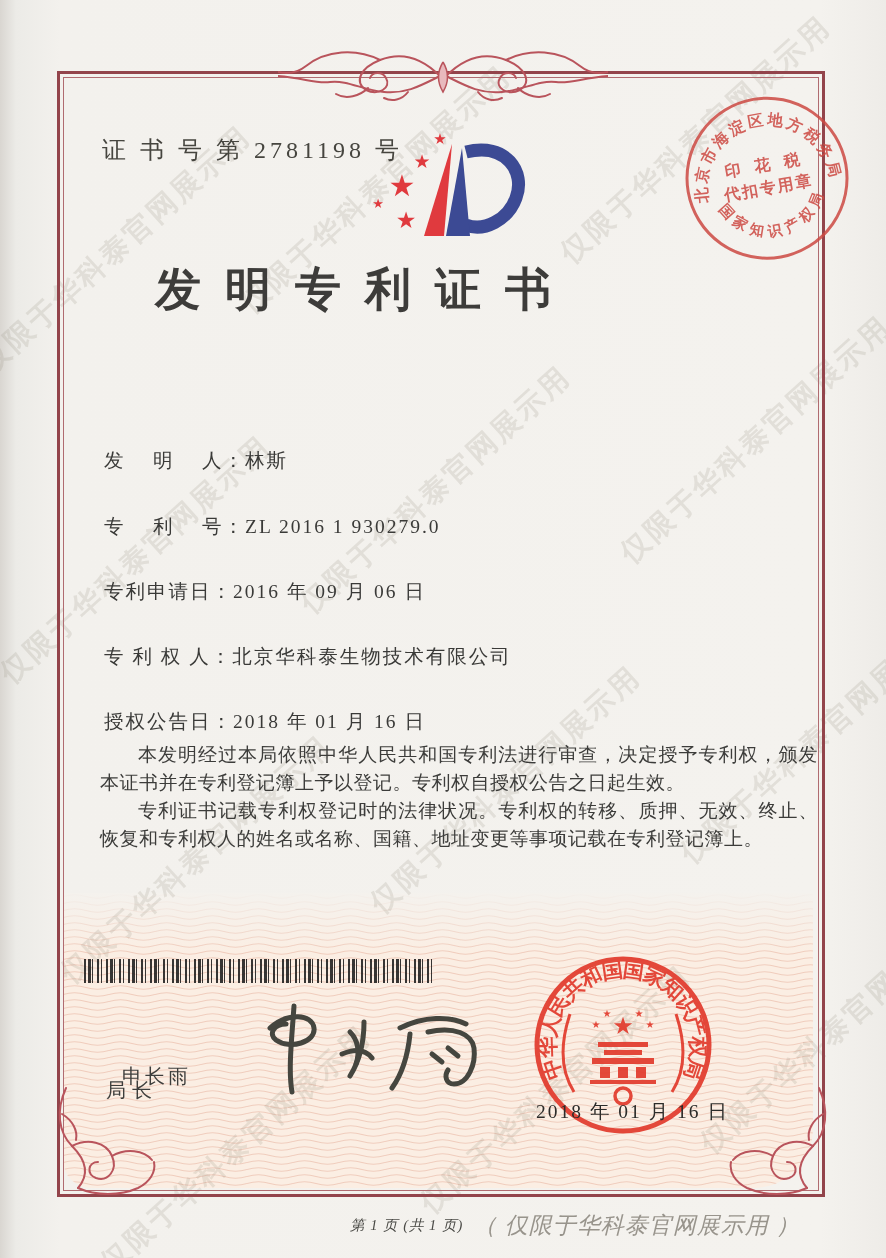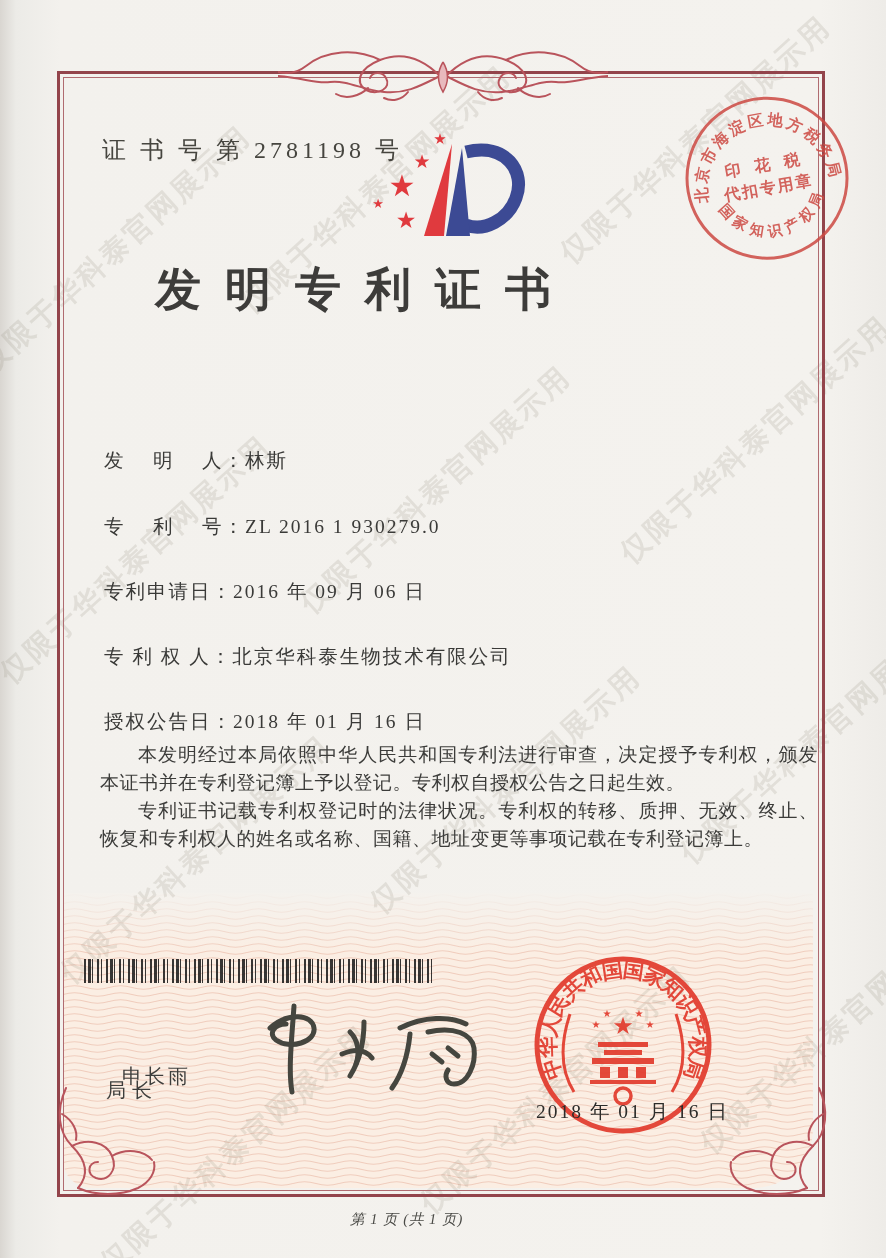--- a/index.html
+++ b/index.html
@@ -270,15 +270,16 @@
       <circle cx="95" cy="146" r="8" fill="none" stroke="#e23a2c" stroke-width="3.5"></circle>
       <path d="M42,64 C32,94 32,120 46,142" stroke="#e23a2c" stroke-width="3" fill="none"></path>
       <path d="M148,64 C158,94 158,120 144,142" stroke="#e23a2c" stroke-width="3" fill="none"></path>
     </g>
   </svg>
 
   <div class="seal-date">2018 年 01 月 16 日</div>
 
   <div class="footer-row">
     <span class="page-info">第 1 页 (共 1 页)</span>
+    <span class="display-note">（ 仅限于华科泰官网展示用 ）</span>
   </div>
 
 </div>
 
 </body></html>

